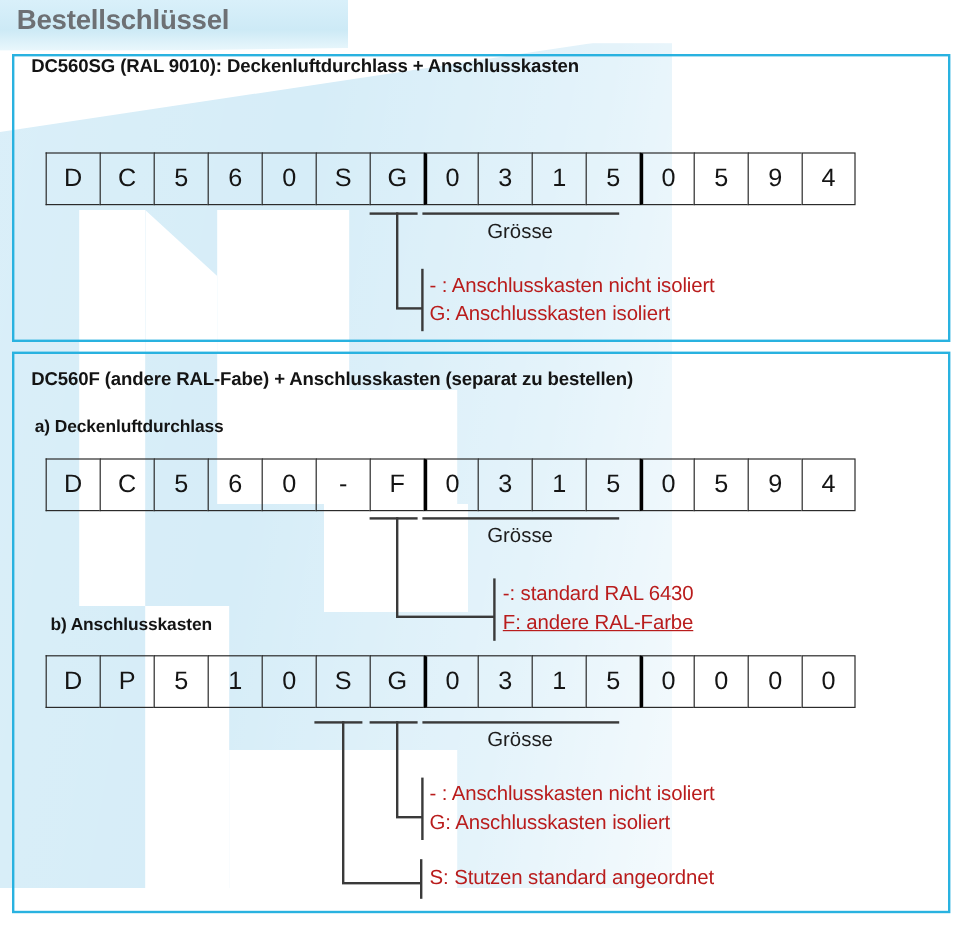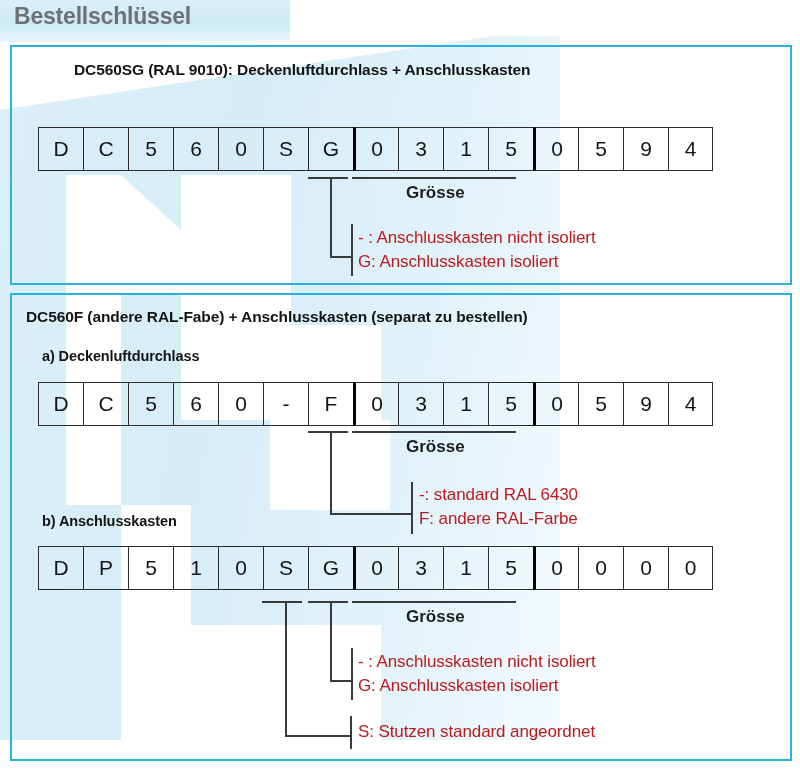--- a/index.html
+++ b/index.html
@@ -205,21 +205,20 @@
     white-space: nowrap;
     z-index: 5;
     letter-spacing: -0.1px;
   }
   .note-grosse {
     position: absolute;
     font-size: 17px;
     color: #1d1d1d;
     white-space: nowrap;
     z-index: 5;
-    font-weight: bold;
   }
 </style>
 </head>
 <body>
 
 <div class="bg-layer">
   <div class="wm-band"></div>
   <div class="wm-white-1"></div>
   <div class="wm-cut-a"></div>
   <div class="wm-notch-1"></div>
@@ -231,21 +230,21 @@
   <div class="wm-notch-7"></div>
   <div class="wm-notch-8"></div>
   <div class="wm-fade"></div>
 </div>
 
 <div class="title-band"></div>
 <div class="page-title">Bestellschlüssel</div>
 
 <div class="panel panel-1"></div>
 
-<div class="panel-heading" style="left:26px; top:61px;margin-left:48px;">DC560SG (RAL 9010): Deckenluftdurchlass + Anschlusskasten</div>
+<div class="panel-heading" style="left:26px; top:47px;">DC560SG (RAL 9010): Deckenluftdurchlass + Anschlusskasten</div>
 
 <div class="code-row" id="row-sg" style="left:38px; top:127px;">
     <div class="code-cell">D</div>
     <div class="code-cell">C</div>
     <div class="code-cell">5</div>
     <div class="code-cell">6</div>
     <div class="code-cell">0</div>
     <div class="code-cell">S</div>
     <div class="code-cell">G</div>
     <div class="code-cell thick-left">0</div>
@@ -265,21 +264,21 @@
 <div class="ln ln-h" style="left:352px; top:177px; width:164px;"></div>
 
 <div class="note-grosse" style="left:406px; top:183px;">Grösse</div>
 <div class="note" style="left:358px; top:228px;">- : Anschlusskasten nicht isoliert</div>
 <div class="note" style="left:358px; top:252px;">G: Anschlusskasten isoliert</div>
 
 <div class="panel panel-2"></div>
 
 <div class="panel-heading" style="left:26px; top:308px;">DC560F (andere RAL-Fabe) + Anschlusskasten (separat zu bestellen)</div>
 
-<div class="sub-heading" style="left:42px; top:348px;">a) Deckenluftdurchlass</div>
+<div class="sub-heading" style="left:29px; top:348px;">a) Deckenluftdurchlass</div>
 
 <div class="code-row" id="row-f" style="left:38px; top:382px;">
     <div class="code-cell">D</div>
     <div class="code-cell">C</div>
     <div class="code-cell">5</div>
     <div class="code-cell">6</div>
     <div class="code-cell">0</div>
     <div class="code-cell">-</div>
     <div class="code-cell">F</div>
     <div class="code-cell thick-left">0</div>
@@ -293,21 +292,21 @@
   </div>
 
 <div class="ln ln-h" style="left:308px; top:431px; width:40px;"></div>
 <div class="ln ln-v" style="left:330px; top:431px; height:83px;"></div>
 <div class="ln ln-h" style="left:330px; top:513px; width:82px;"></div>
 <div class="ln ln-v thick" style="left:411px; top:482px; height:52px;"></div>
 <div class="ln ln-h" style="left:352px; top:431px; width:164px;"></div>
 
 <div class="note-grosse" style="left:406px; top:437px;">Grösse</div>
 <div class="note" style="left:419px; top:485px;">-:   standard RAL 6430</div>
-<div class="note" style="left:419px; top:509px;">F:   andere RAL-Farbe</div>
+<div class="note" style="left:419px; top:509px;text-decoration:underline;">F:   andere RAL-Farbe</div>
 
 <div class="sub-heading" style="left:42px; top:513px;">b) Anschlusskasten</div>
 
 <div class="code-row" id="row-dp" style="left:38px; top:546px;">
     <div class="code-cell">D</div>
     <div class="code-cell">P</div>
     <div class="code-cell">5</div>
     <div class="code-cell">1</div>
     <div class="code-cell">0</div>
     <div class="code-cell">S</div>

